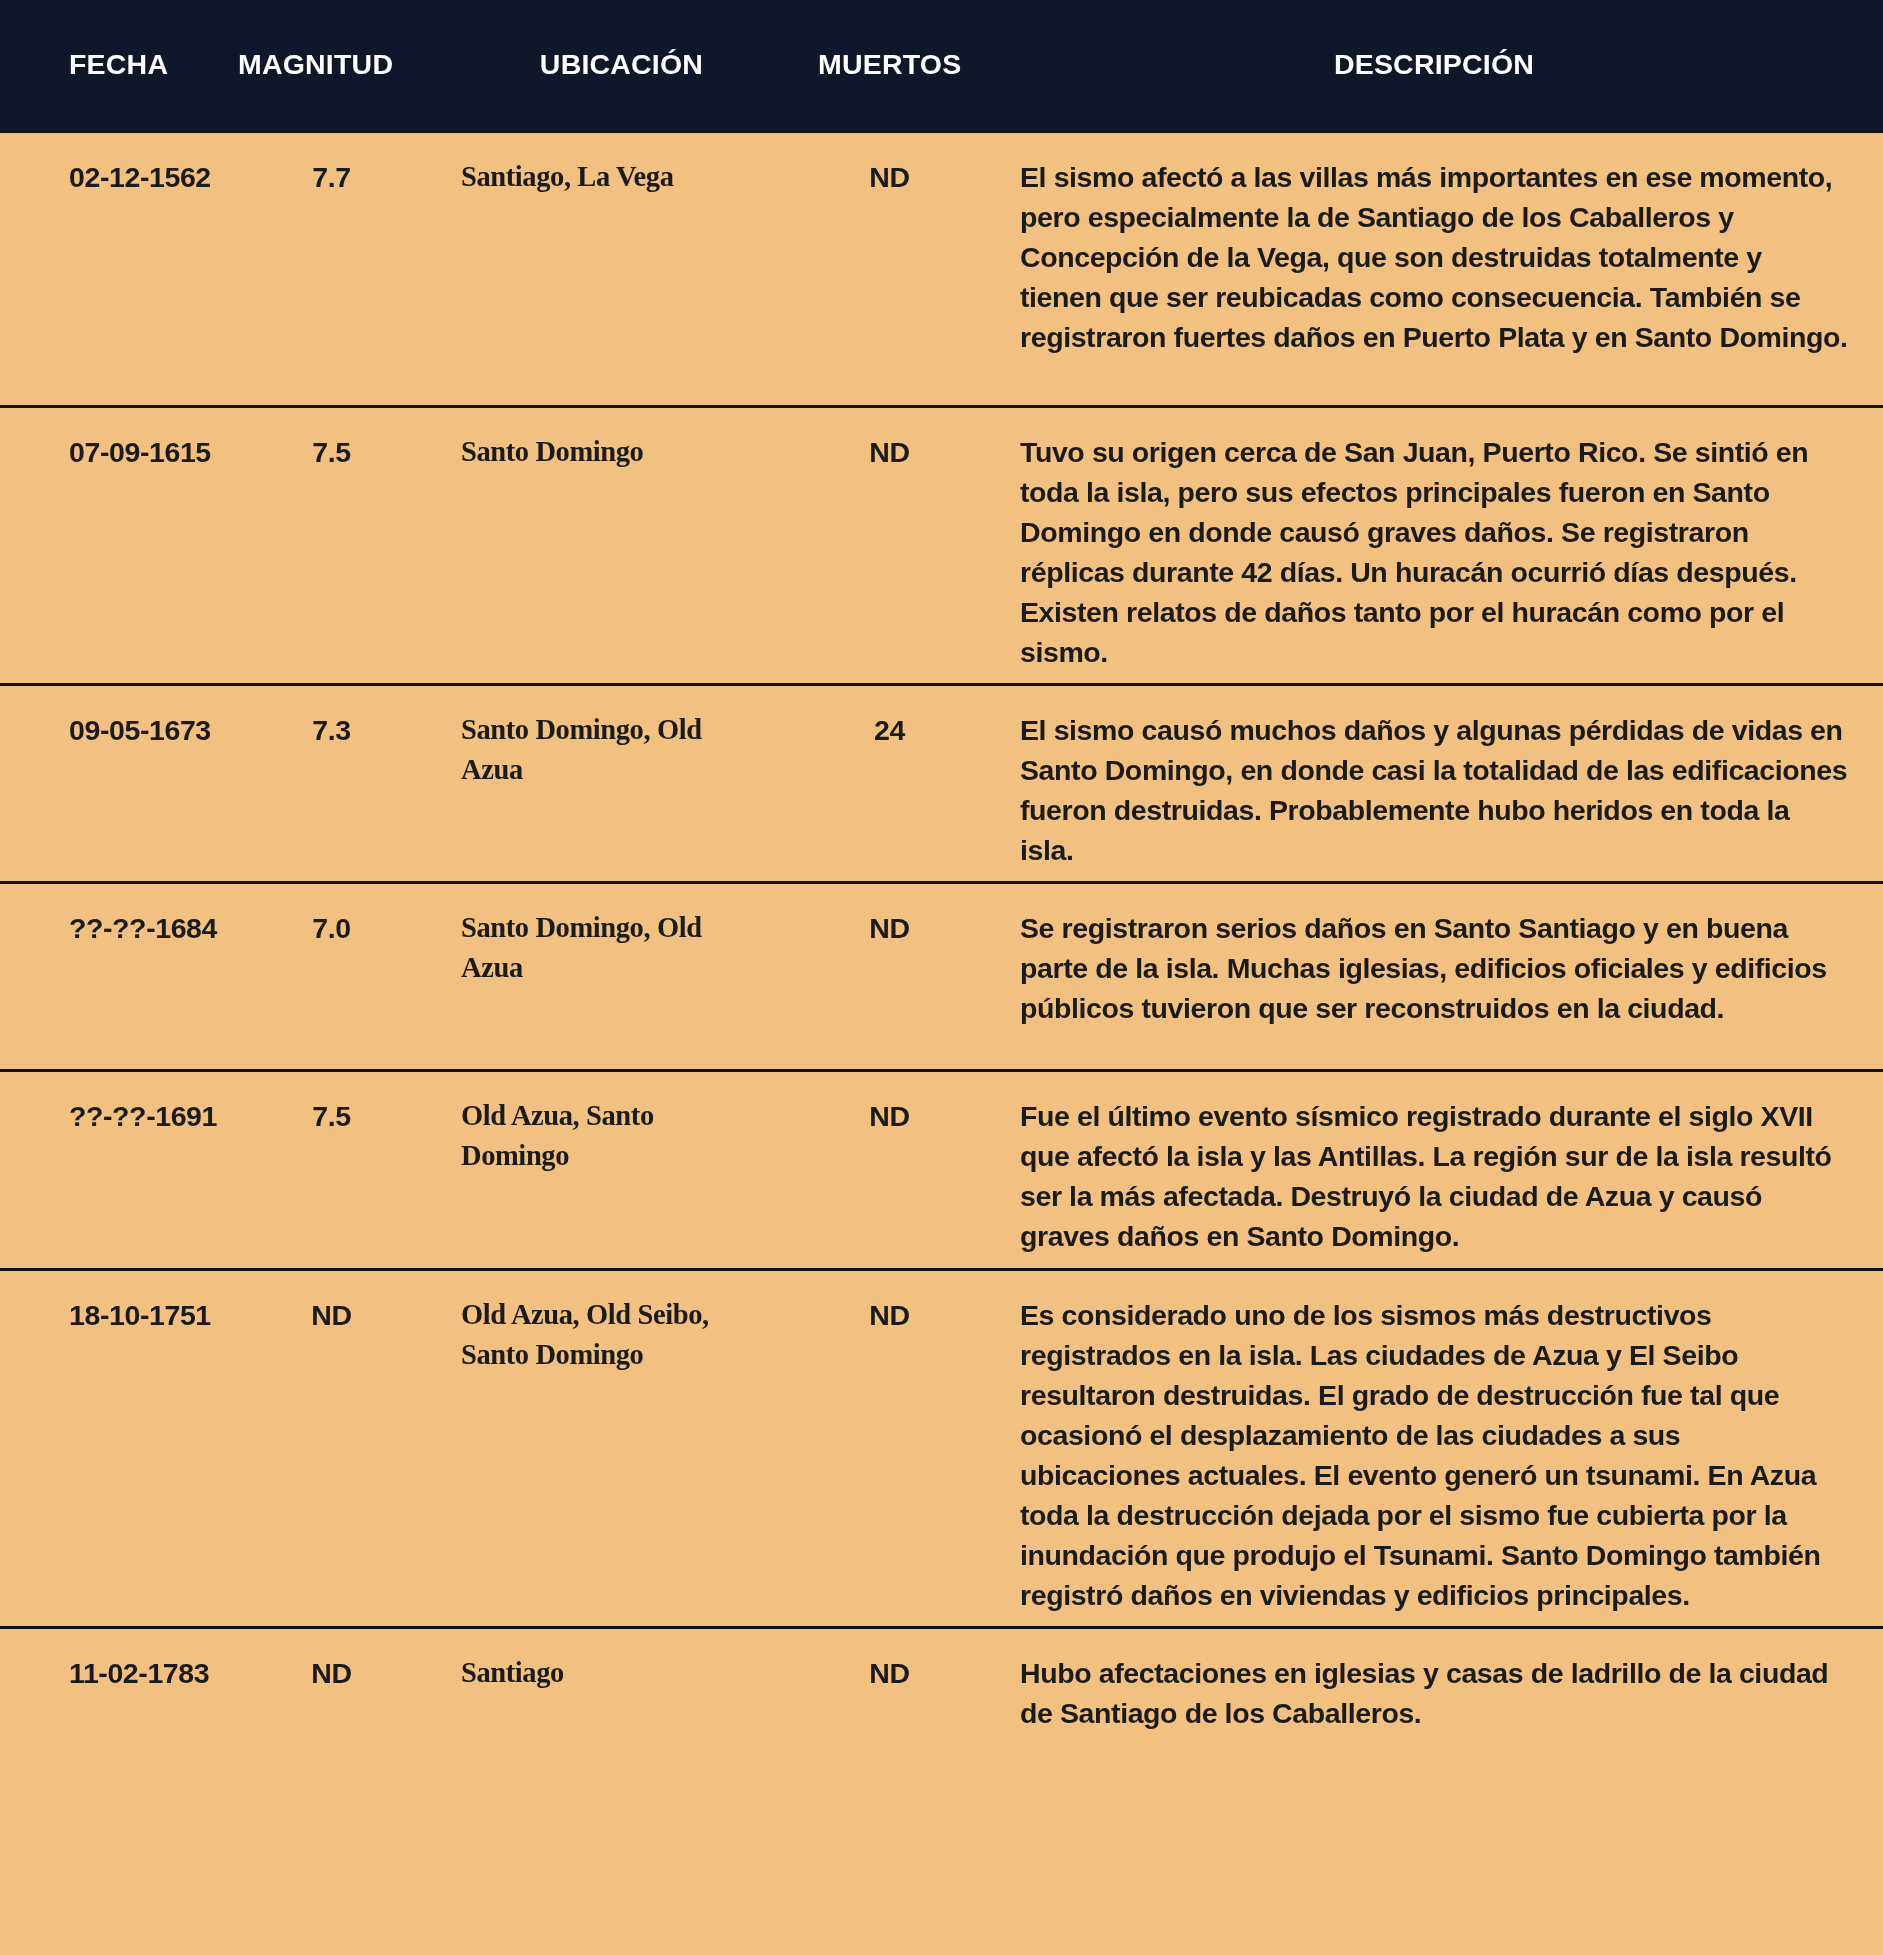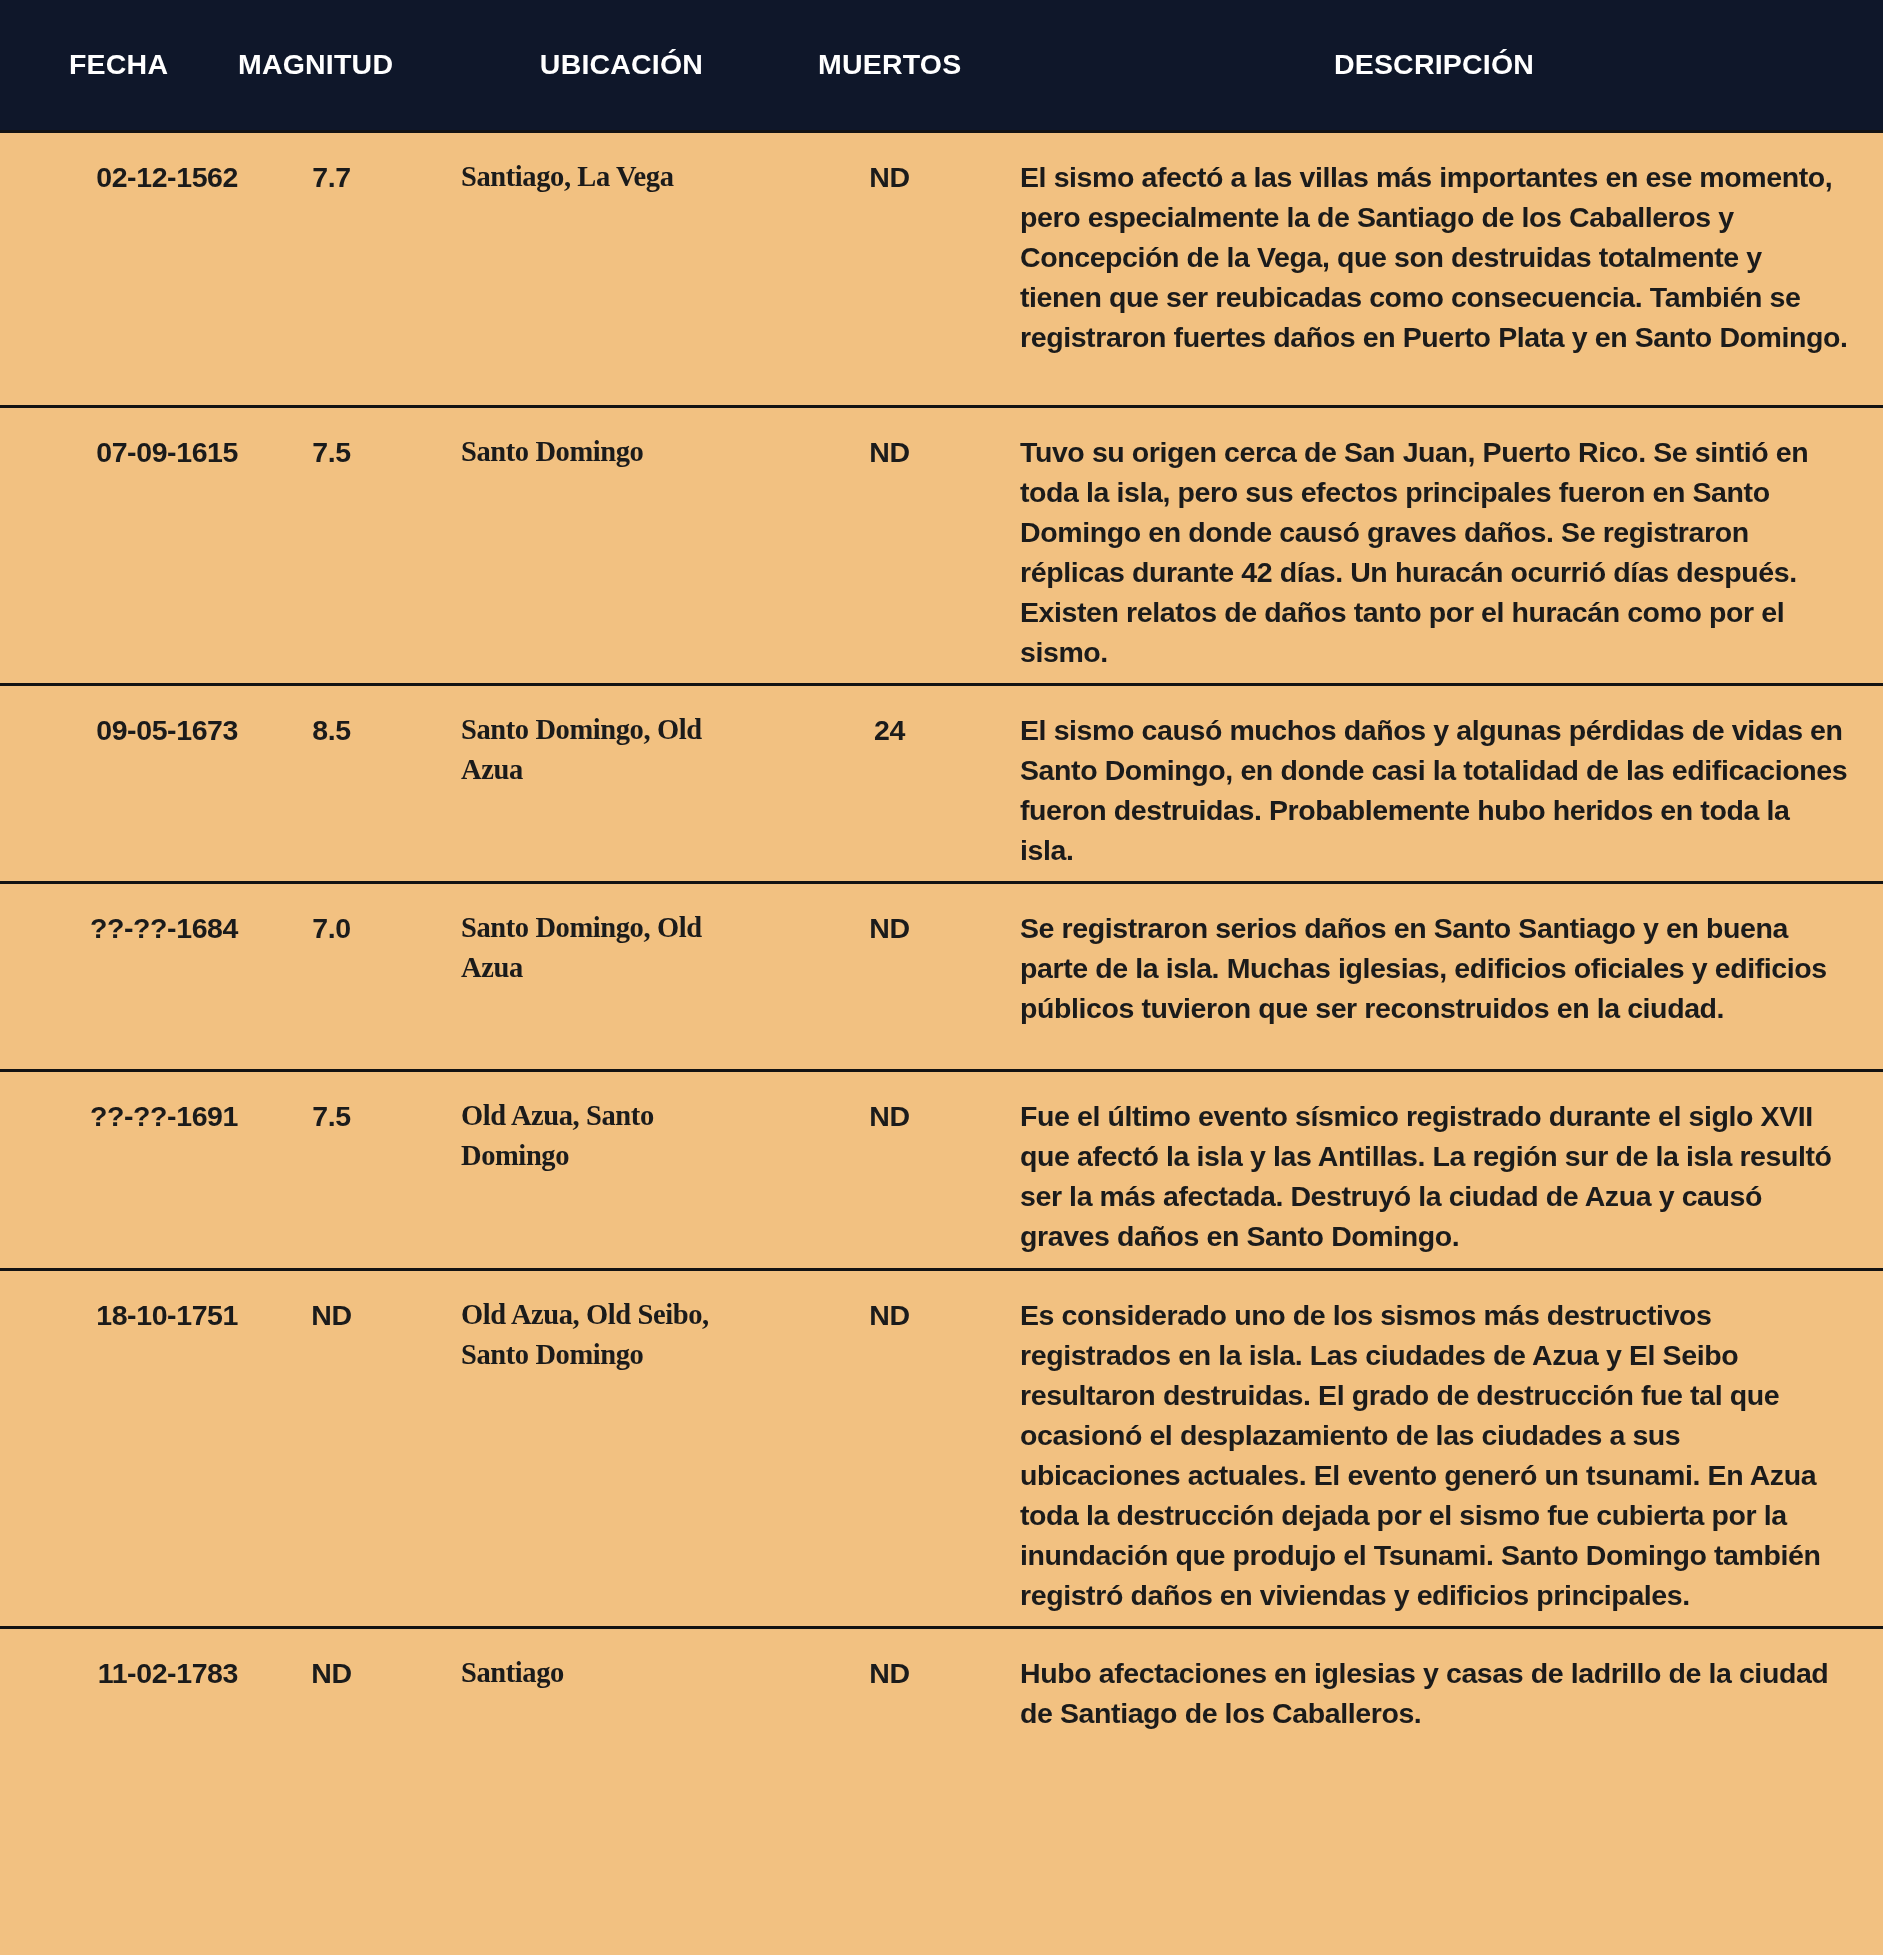--- a/index.html
+++ b/index.html
@@ -46,21 +46,21 @@
     font-size: 28.5px;
     font-weight: bold;
     line-height: 40px;
     letter-spacing: -0.4px;
     padding-top: 24px;
     padding-bottom: 11.4px;
     border-bottom: 3.8px solid #131313;
   }
   tbody tr:last-child td { border-bottom: 4.8px solid #131313; }
 
-  td.cell-fecha { text-align: right; padding-left: 69px; }
+  td.cell-fecha { text-align: left; padding-left: 69px; }
   td.cell-mag   { text-align: center; }
   td.cell-ubi   { text-align: left; padding-left: 36px; padding-right: 57px; font-family: Liberation Serif, serif; }
   td.cell-muer  { text-align: center; }
   td.cell-desc  { text-align: left; padding-left: 59px; padding-right: 36px; margin-top: 34px; }
 
   tbody tr:nth-child(1) td { height: 275px; }
   tbody tr:nth-child(2) td { height: 274px; }
   tbody tr:nth-child(3) td { height: 183px; }
   tbody tr:nth-child(4) td { height: 188px; }
   tbody tr:nth-child(5) td { height: 193px; }
@@ -98,21 +98,21 @@
     </tr>
     <tr>
       <td class="cell-fecha">07-09-1615</td>
       <td class="cell-mag">7.5</td>
       <td class="cell-ubi">Santo Domingo</td>
       <td class="cell-muer">ND</td>
       <td class="cell-desc">Tuvo su origen cerca de San Juan, Puerto Rico. Se sintió en toda la isla, pero sus efectos principales fueron en Santo Domingo en donde causó graves daños. Se registraron réplicas durante 42 días. Un huracán ocurrió días después. Existen relatos de daños tanto por el huracán como por el sismo.</td>
     </tr>
     <tr>
       <td class="cell-fecha">09-05-1673</td>
-      <td class="cell-mag">8.5</td>
+      <td class="cell-mag">7.3</td>
       <td class="cell-ubi">Santo Domingo, Old Azua</td>
       <td class="cell-muer">24</td>
       <td class="cell-desc">El sismo causó muchos daños y algunas pérdidas de vidas en Santo Domingo, en donde casi la totalidad de las edificaciones fueron destruidas. Probablemente hubo heridos en toda la isla.</td>
     </tr>
     <tr>
       <td class="cell-fecha">??-??-1684</td>
       <td class="cell-mag">7.0</td>
       <td class="cell-ubi">Santo Domingo, Old Azua</td>
       <td class="cell-muer">ND</td>
       <td class="cell-desc">Se registraron serios daños en Santo Santiago y en buena parte de la isla. Muchas iglesias, edificios oficiales y edificios públicos tuvieron que ser reconstruidos en la ciudad.</td>

